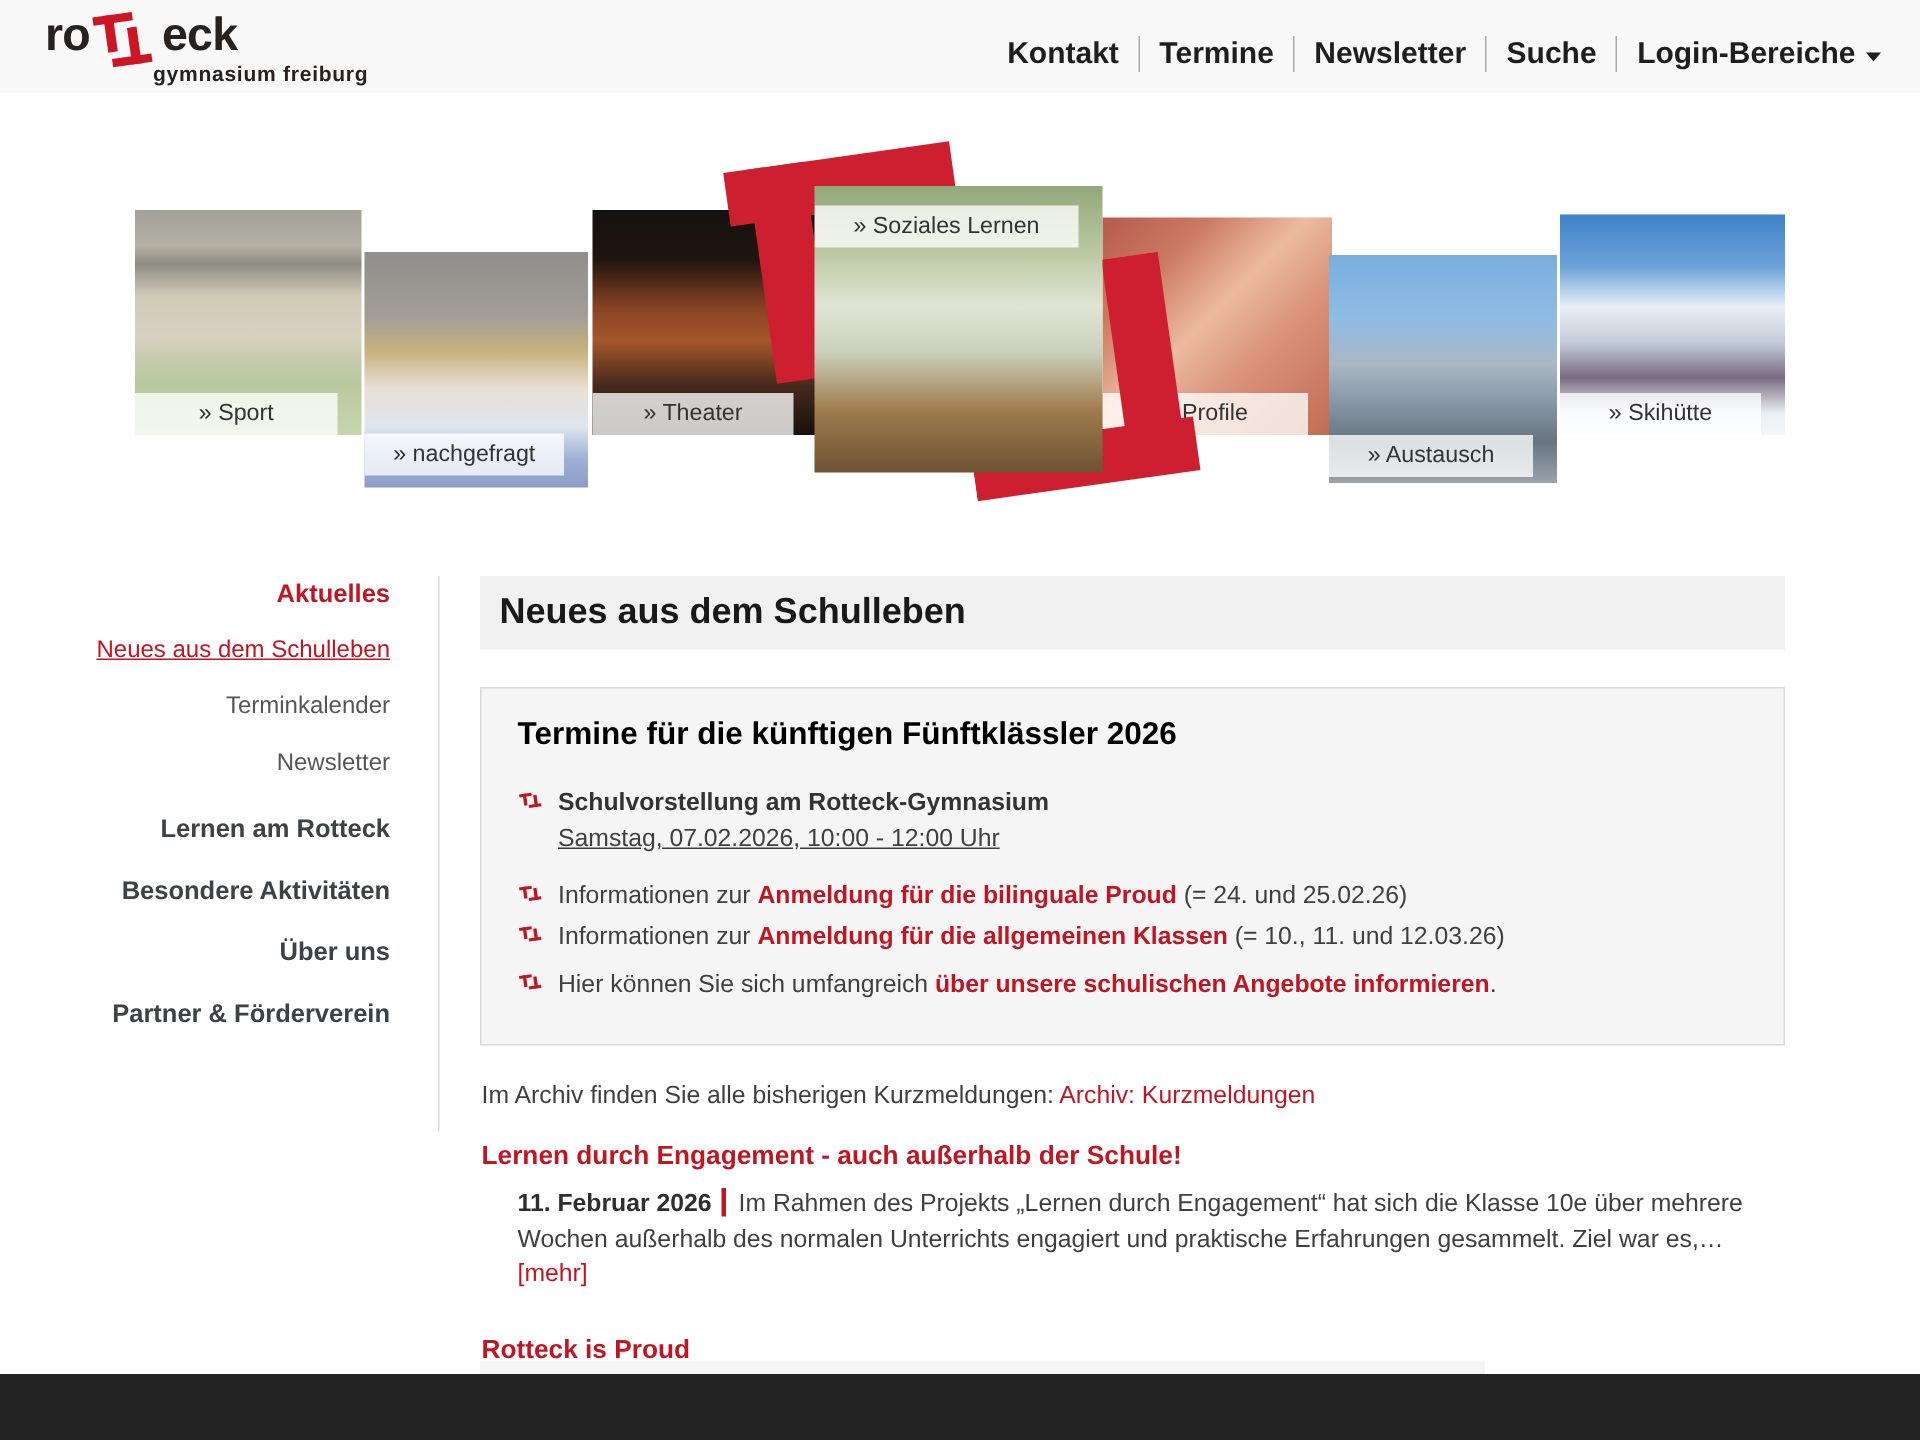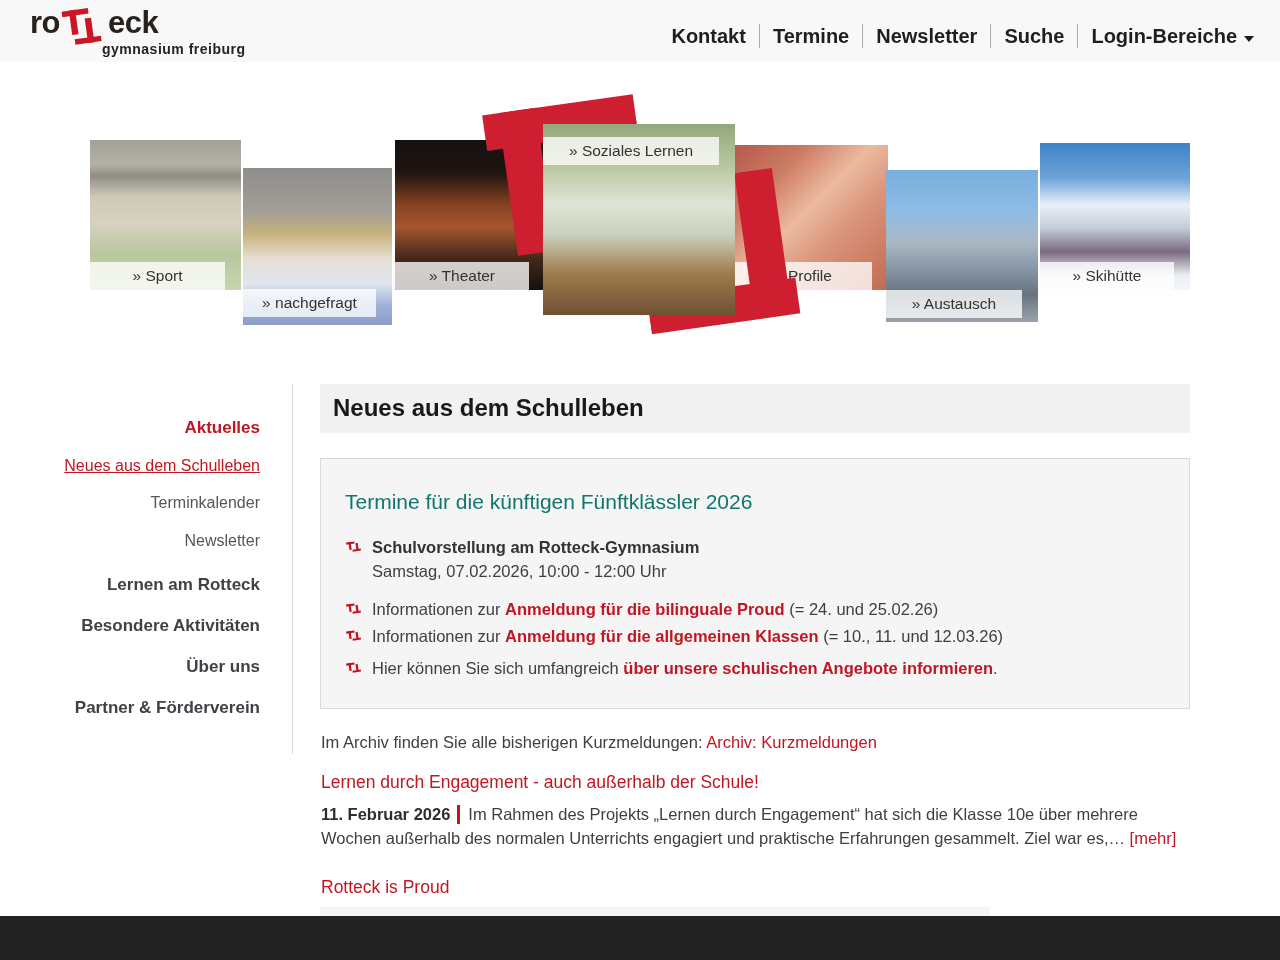--- a/index.html
+++ b/index.html
@@ -43,47 +43,47 @@
     background:linear-gradient(180deg,#79aedd 0%,#8fbce4 28%,#aab7c3 48%,#8898a8 64%,#67747f 82%,#9aa3ad 100%);text-decoration:underline; }
   .ph-austausch .caption { bottom:4px; }
   .ph-skihuette  { left:1040px; top:143px; width:150px; height:147px;
     background:linear-gradient(180deg,#3f82c8 0%,#6ea3d8 24%,#e9eff6 42%,#c3ccd8 58%,#7a6a80 74%,#eaeef3 90%,#f4f6f9 100%); }
   .deco { position:absolute; z-index:2; transform:rotate(-8deg); }
   .deco-t { left:483px; top:94px; }
   .deco-l { left:641px; top:176px; }
 
   
   .side-nav { position:absolute; left:40px; top:386px; width:220px; text-align:right; }
-  .sn-active-section { display:block; font-size:17px; font-weight:bold; color:#c11622; margin-bottom:17px; cursor:pointer;margin-top:32px; }
+  .sn-active-section { display:block; font-size:17px; font-weight:bold; color:#c11622; margin-bottom:17px; cursor:pointer; }
   .sn-sub { display:block; font-size:16px; color:#55565a; margin-bottom:15px; line-height:1.4; cursor:pointer; }
   .sn-sub.current { color:#c11622; text-decoration:underline; }
   .sn-section { display:block; font-size:17px; font-weight:bold; color:#3e4247; margin-bottom:18px; line-height:1.35; cursor:pointer; }
   .side-divider { position:absolute; left:292px; top:384px; width:1px; height:370px; background:#d9d9d9; }
 
   
   .main-col { position:absolute; left:320px; top:384px; width:870px; }
   .page-title-band { background:#f1f1f1; padding:10px 13px 11px; margin-bottom:25px; }
   .page-title-band h1 { font-size:24px; font-weight:bold; color:#191919; }
 
   .infobox { border:1px solid #d9d9d9; background:#f5f5f5; padding:15px 24px 24px; margin-bottom:24px; }
-  .infobox h2 { font-size:21px; font-weight:normal; color:#0f766e; margin:16px 0 22px; }
+  .infobox h2 { font-size:21px; font-weight:bold; color:#000000; margin:4px 0 22px; }
   .ib-row { font-size:16.5px; color:#3f3f3f; line-height:1.45; margin:3px 0; }
   .ib-event { margin-bottom:14px; }
   .ib-event .ev-title { font-weight:bold; color:#333; }
-  .ib-sub { margin-left:27px; }
+  .ib-sub { margin-left:27px;text-decoration:underline; }
   .ib-last { margin-top:8px; }
   .red-link { color:#c11622; font-weight:bold; cursor:pointer; }
   .bullet-icon { display:inline-block; width:20px; height:13px; margin-right:7px; }
 
   .archive-line { font-size:16.5px; color:#3f3f3f; margin:0 0 20px 1px; }
   .plain-red-link { color:#c11622; cursor:pointer; }
 
   .news { margin-left:1px; }
-  .news h3 { font-size:17.5px; font-weight:normal; color:#c11622; margin-bottom:10px; cursor:pointer; }
-  .news .body { font-size:16.5px; line-height:1.45; color:#3f3f3f; }
+  .news h3 { font-size:17.5px; font-weight:bold; color:#c11622; margin-bottom:10px; cursor:pointer; }
+  .news .body { font-size:16.5px; line-height:1.45; color:#3f3f3f;margin-left:24px; }
   .news .date { font-weight:bold; color:#2e2e2e; }
   .date-bar { display:inline-block; width:3px; height:19px; background:#c11622; margin:0 8px 0 7px; vertical-align:-4px; }
   .news + .news { margin-top:27px; }
 
   
   .next-box-sliver { position:absolute; left:320px; top:907px; width:670px; height:9px; background:#f5f5f5; }
   .site-footer { position:absolute; left:0; top:916px; width:1280px; height:44px; background:#232323; }
 </style>
 </head>
 <body>

